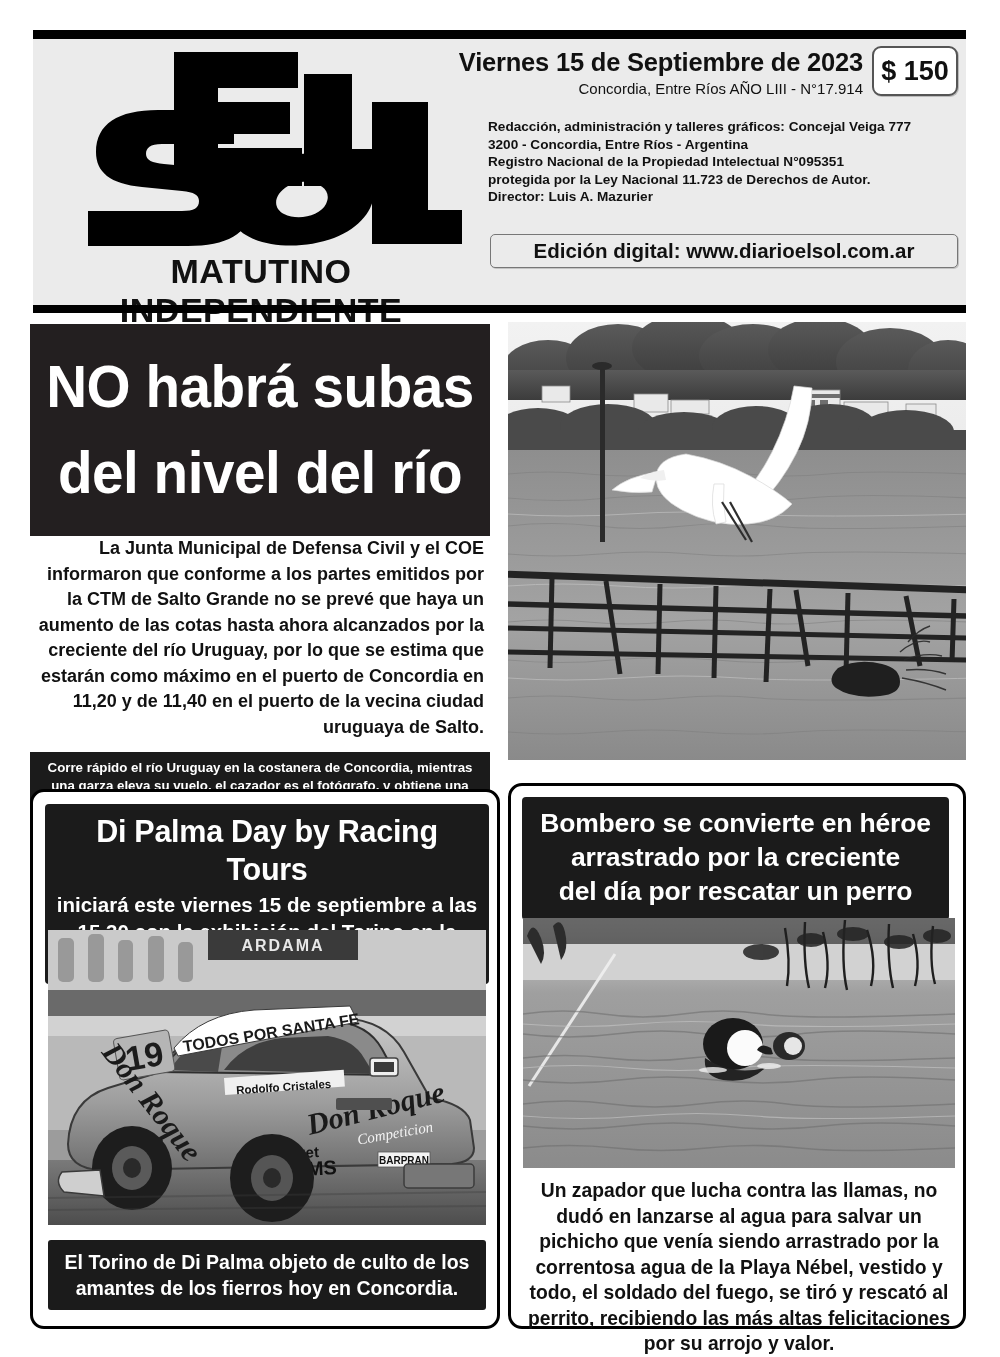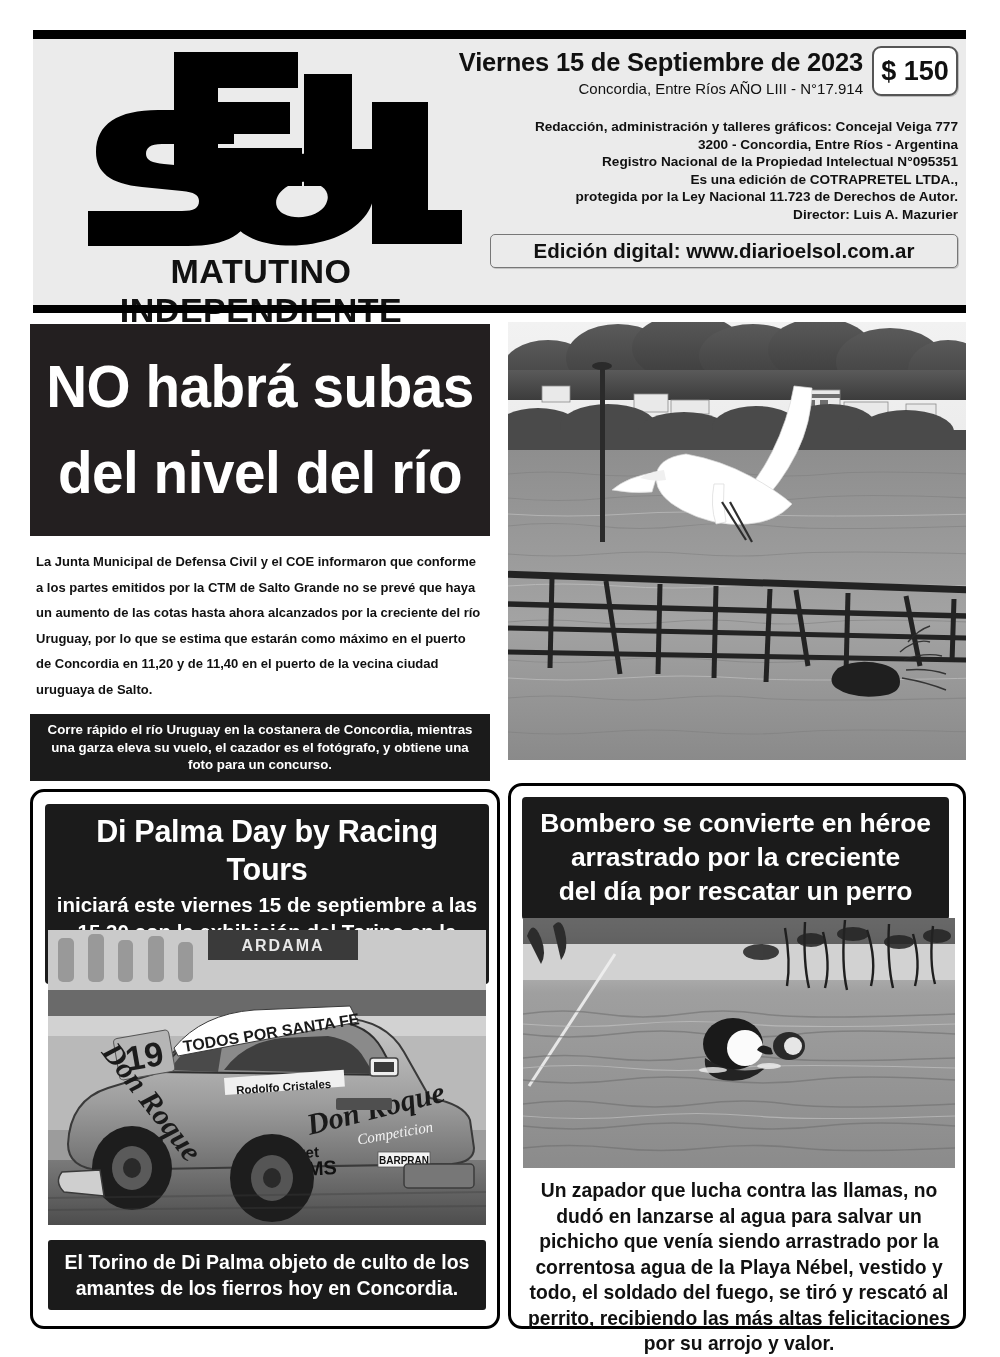--- a/index.html
+++ b/index.html
@@ -57,21 +57,21 @@
   .price-box{
     position:absolute;right:0;top:0px;
     width:82px;height:46px;
     background:#fff;border:2px solid #555;border-radius:9px;
     display:flex;align-items:center;justify-content:center;
     font-size:27px;font-weight:bold;color:#111;
     box-shadow:1px 1px 0 #bbb;
   }
   .imprint{
     position:absolute;right:0;top:72px;width:470px;
-    text-align:right;
+    text-align:left;
     font-size:13.6px;font-weight:bold;line-height:17.6px;
     color:#111;
   }
   .digital-box{
     position:absolute;right:0;top:188px;
     width:466px;height:32px;
     background:#ebebeb;border:1.5px solid #777;border-radius:5px;
     display:flex;align-items:center;justify-content:center;
     font-size:20.5px;font-weight:bold;color:#111;
     box-shadow:1px 1px 0 #c4c4c4;
@@ -92,23 +92,23 @@
   }
   .lead-head .hl{
     color:#fff;text-align:center;
     font-family:"Liberation Sans",sans-serif;
     font-weight:bold;
     font-size:59px;line-height:86px;
     letter-spacing:-0.5px;
     transform:scaleX(0.96);
   }
   .lead-body{
-    width:460px;margin-top:13px;
-    text-align:left;
-    font-size:13px;font-weight:bold;line-height:25.5px;
+    width:460px;
+    text-align:right;
+    font-size:18px;font-weight:bold;line-height:25.5px;
     color:#111;
     padding:0 6px;box-sizing:border-box;
   }
   .lead-caption{
     width:460px;margin-top:12px;
     background:#1b1b1b;color:#fff;
     font-size:13.3px;font-weight:bold;line-height:17.5px;
     text-align:center;
     padding:7px 8px;box-sizing:border-box;
   }
@@ -202,21 +202,20 @@
     <div class="masthead-right">
       <div class="date-row">
         <div class="date-main">Viernes 15 de Septiembre de 2023</div>
         <div class="date-sub">Concordia, Entre Ríos AÑO LIII - N°17.914</div>
         <div class="price-box">$ 150</div>
       </div>
       <div class="imprint">
         <div>Redacción, administración y talleres gráficos: Concejal Veiga 777</div>
         <div>3200 - Concordia, Entre Ríos - Argentina</div>
         <div>Registro Nacional de la Propiedad Intelectual N°095351</div>
-        <div>Es una edición de COTRAPRETEL LTDA.,</div>
         <div>protegida por la Ley Nacional 11.723 de Derechos de Autor.</div>
         <div>Director: Luis A. Mazurier</div>
       </div>
       <div class="digital-box">Edición digital: www.diarioelsol.com.ar</div>
     </div>
   </div>
 
   <div class="header-rule"></div>
 
   <div class="lead-left">

